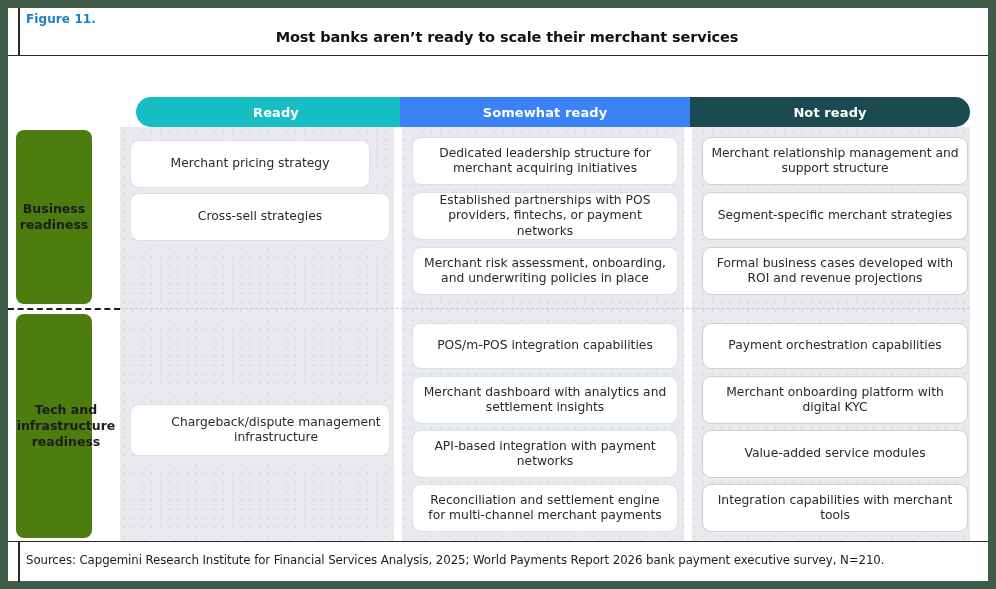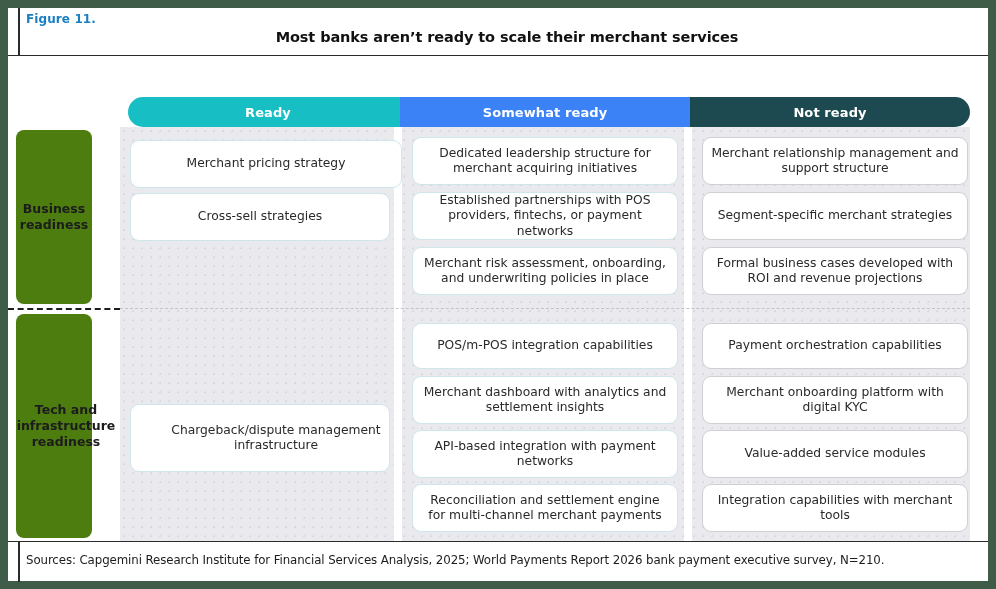--- a/index.html
+++ b/index.html
@@ -81,21 +81,21 @@
     height: 30px;
     color: #ffffff;
     font-size: 13px;
     font-weight: bold;
     display: flex;
     align-items: center;
     justify-content: center;
     letter-spacing: 0.1px;
   }
   .col-head.c1 {
-    left: 120px; width: 280px;
+    left: 128px; width: 280px;
     background: #17bec4;
     border-radius: 15px 0 0 15px;
   }
   .col-head.c2 {
     left: 392px; width: 290px;
     background: #3b82f6;
   }
   .col-head.c3 {
     left: 682px; width: 280px;
     background: #1d4a50;
@@ -230,32 +230,32 @@
     <div class="col-panel c3"></div>
     <div class="gutter g1"></div>
     <div class="gutter g2"></div>
 
     <div class="row-label r1">Business readiness</div>
     <div class="row-label r2">Tech and infrastructure readiness</div>
 
     <div class="divider-dark"></div>
     <div class="divider-light"></div>
 
-    <div class="card" style="left:122px; top:84px; width:272px; height:48px;">Merchant pricing strategy</div>
+    <div class="card" style="left:122px; top:84px; width:240px; height:48px;">Merchant pricing strategy</div>
     <div class="card" style="left:122px; top:137px; width:260px; height:48px;">Cross-sell strategies</div>
 
     <div class="card" style="left:404px; top:81px; width:266px; height:48px;">Dedicated leadership structure for merchant acquiring initiatives</div>
     <div class="card" style="left:404px; top:136px; width:266px; height:48px;">Established partnerships with POS providers, fintechs, or payment networks</div>
     <div class="card" style="left:404px; top:191px; width:266px; height:48px;">Merchant risk assessment, onboarding, and underwriting policies in place</div>
 
     <div class="card dark-border" style="left:694px; top:81px; width:266px; height:48px;">Merchant relationship management and support structure</div>
     <div class="card dark-border" style="left:694px; top:136px; width:266px; height:48px;">Segment-specific merchant strategies</div>
     <div class="card dark-border" style="left:694px; top:191px; width:266px; height:48px;">Formal business cases developed with ROI and revenue projections</div>
 
-    <div class="card" style="left:122px; top:348px; width:260px; height:68px;padding-left:40px;">Chargeback/dispute management infrastructure</div>
+    <div class="card" style="left:122px; top:348px; width:260px; height:52px;padding-left:40px;">Chargeback/dispute management infrastructure</div>
 
     <div class="card" style="left:404px; top:267px; width:266px; height:46px;">POS/m-POS integration capabilities</div>
     <div class="card" style="left:404px; top:320px; width:266px; height:48px;">Merchant dashboard with analytics and settlement insights</div>
     <div class="card" style="left:404px; top:374px; width:266px; height:48px;">API-based integration with payment networks</div>
     <div class="card" style="left:404px; top:428px; width:266px; height:48px;">Reconciliation and settlement engine for multi-channel merchant payments</div>
 
     <div class="card dark-border" style="left:694px; top:267px; width:266px; height:46px;">Payment orchestration capabilities</div>
     <div class="card dark-border" style="left:694px; top:320px; width:266px; height:48px;">Merchant onboarding platform with digital KYC</div>
     <div class="card dark-border" style="left:694px; top:374px; width:266px; height:48px;">Value-added service modules</div>
     <div class="card dark-border" style="left:694px; top:428px; width:266px; height:48px;">Integration capabilities with merchant tools</div>

